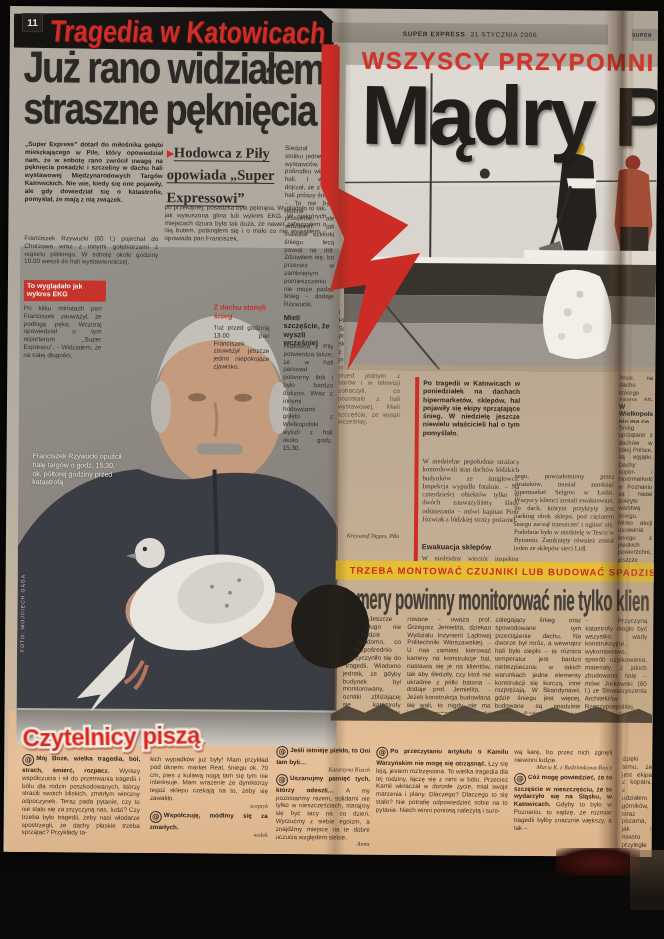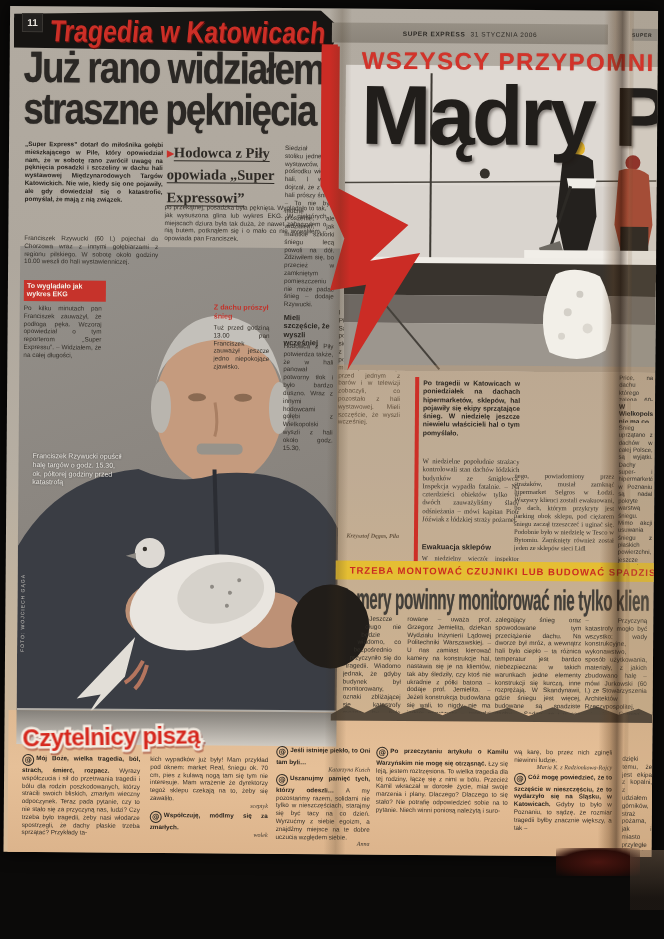--- a/index.html
+++ b/index.html
@@ -90,21 +90,21 @@
   <div class="abs txt" style="left:16px;top:228px;width:134px;height:44px;">Franciszek Rzywucki (60 l.) pojechał do Chorzowa wraz z innymi gołębiarzami z regionu pilskiego. W sobotę około godziny 10.00 weszli do hali wystawienniczej.</div>
   <div class="abs" style="left:16px;top:274px;width:82px;height:21px;background:#c6332b;">
     <div style="font:bold 7px/1.1 'Liberation Sans',sans-serif;color:#f4efe7;padding:2px 3px;">To wyglądało jak wykres EKG</div>
   </div>
   <div class="abs txt" style="left:16px;top:298px;width:78px;height:96px;">Po kilku minutach pan Franciszek zauważył, że podłoga pęka. Wczoraj opowiedział o tym reporterom „Super Expressu”. – Widziałem, że na całej długości,</div>
 
   <div class="abs serifh" style="left:158px;top:134px;width:126px;font-size:14.5px;line-height:1.55;">
     <span class="tri">▶</span><span style="text-decoration:underline;text-decoration-thickness:1px;text-underline-offset:3px;">Hodowca z Piły opowiada „Super Expressowi”</span>
   </div>
   <div class="abs txt" style="left:156px;top:196px;width:162px;height:58px;">po przekątnej, posadzka była pęknięta. Wyglądało to tak, jak wysuszona glina lub wykres EKG. W niektórych miejscach dziura była tak duża, że nawet zahaczyłem o nią butem, potknąłem się i o mało co nie wywaliłem – opowiada pan Franciszek.</div>
-  <div class="abs txt" style="left:206px;top:296px;width:60px;height:18px;font-weight:bold;color:#c2332b;font-size:7.2px;text-align:left;">Z dachu prószył śnieg</div>
+  <div class="abs txt" style="left:206px;top:296px;width:60px;height:18px;font-weight:bold;color:#c2332b;font-size:7.2px;text-align:left;">Z dachu stanęli śnieg</div>
   <div class="abs txt" style="left:206px;top:316px;width:56px;height:92px;">Tuż przed godziną 13.00 pan Franciszek zauważył jeszcze jedno niepokojące zjawisko.</div>
 
   <div class="abs txt" style="left:276px;top:136px;width:50px;height:168px;">Siedział przy stoliku jednego z wystawców, pośrodku wielkiej hali. I wtedy dojrzał, że z góry hali prószy śnieg. – To nie było mocne prószenie, ale widziałem, jak malutkie szklorki śniegu lecą powoli na dół. Zdziwiłem się, bo przecież w zamkniętym pomieszczeniu nie może padać śnieg – dodaje Rzywucki.</div>
   <div class="abs bsub" style="left:276px;top:306px;width:50px;height:26px;">Mieli szczęście, że wyszli wcześniej</div>
   <div class="abs txt" style="left:276px;top:334px;width:50px;height:110px;">Hodowca z Piły potwierdza także, że w hali panował potworny tłok i było bardzo duszno. Wraz z innymi hodowcami gołębi z Wielkopolski wyszli z hali około godz. 15.30.</div>
 
   <div class="abs txt" style="left:331px;top:300px;width:62px;height:222px;">I on, i jego kolega z Piły – Konstanty Sarzap – od razu pomyśleli, że to, co się stało, wiązało się z pęknięciami w posadzce hali. Kilka minut później stanęli przed jednym z barów i w telewizji zobaczyli, co pozostało z hali wystawowej. Mieli szczęście, że wyszli wcześniej.</div>
   <div class="abs sig" style="left:331px;top:524px;width:62px;font-weight:bold;">Krzysztof Dęgas, Piła</div>
 
   <div class="abs" style="left:336px;top:56px;width:312px;height:306px;overflow:hidden;">

